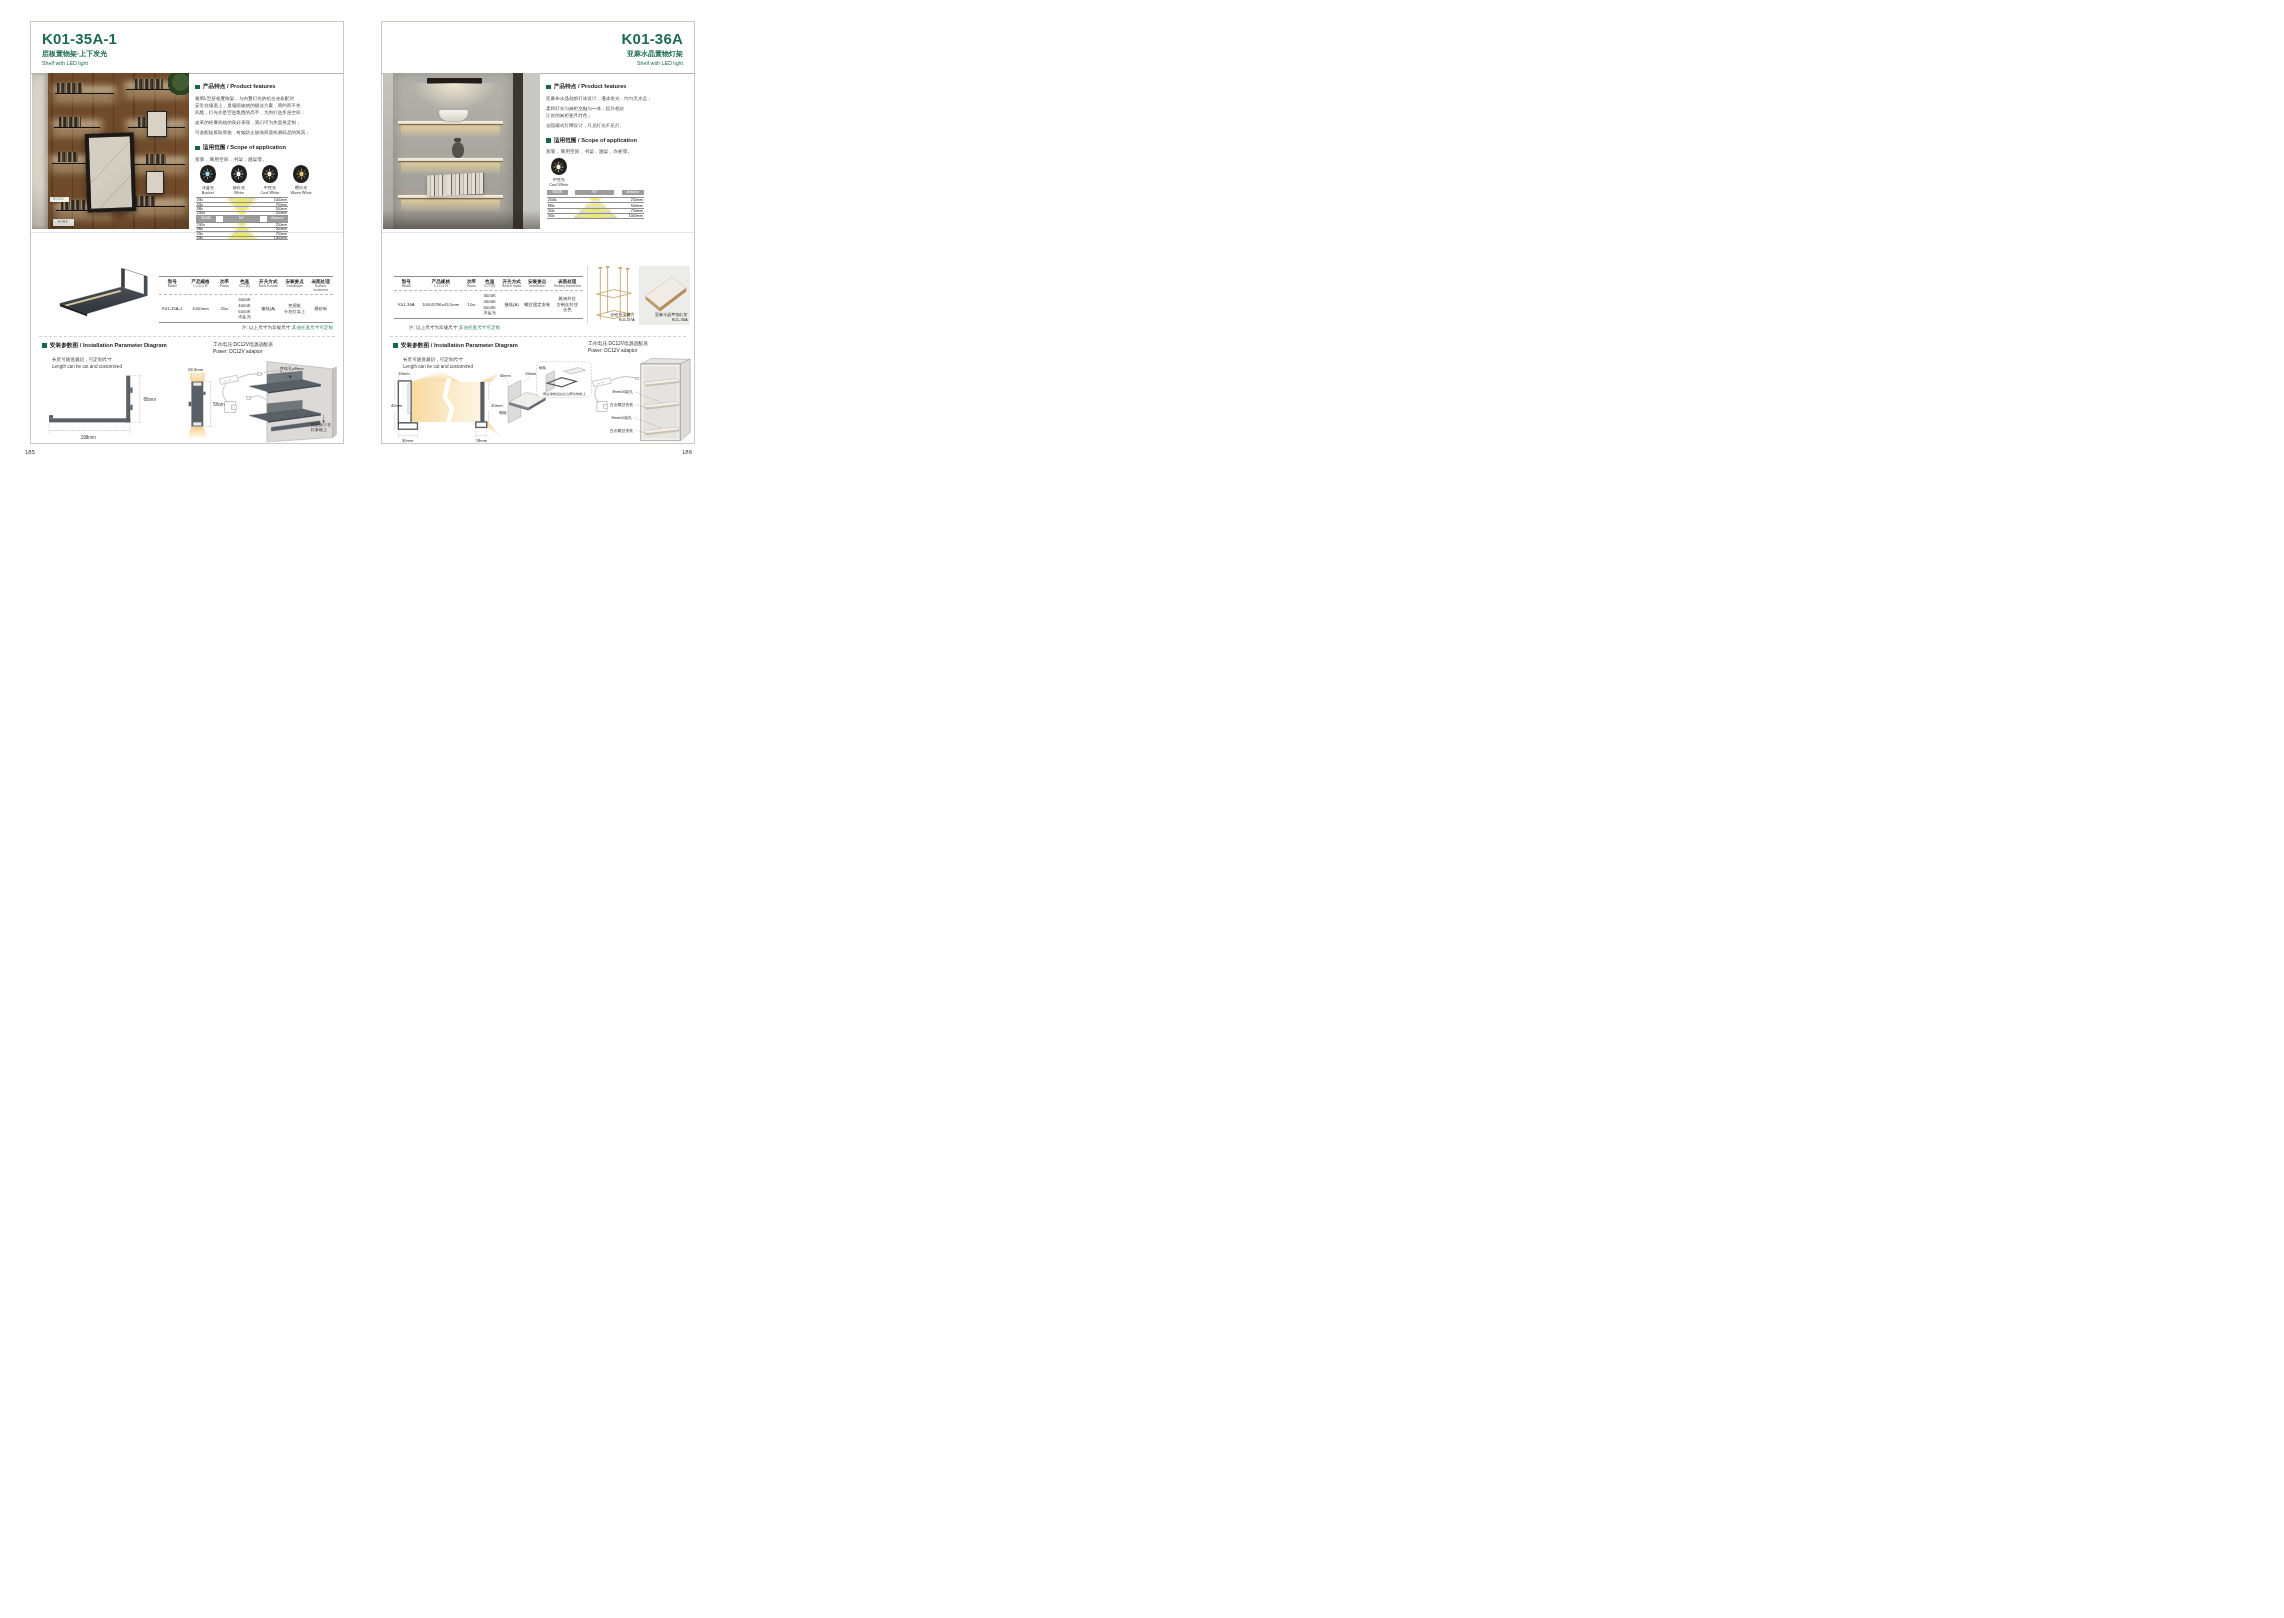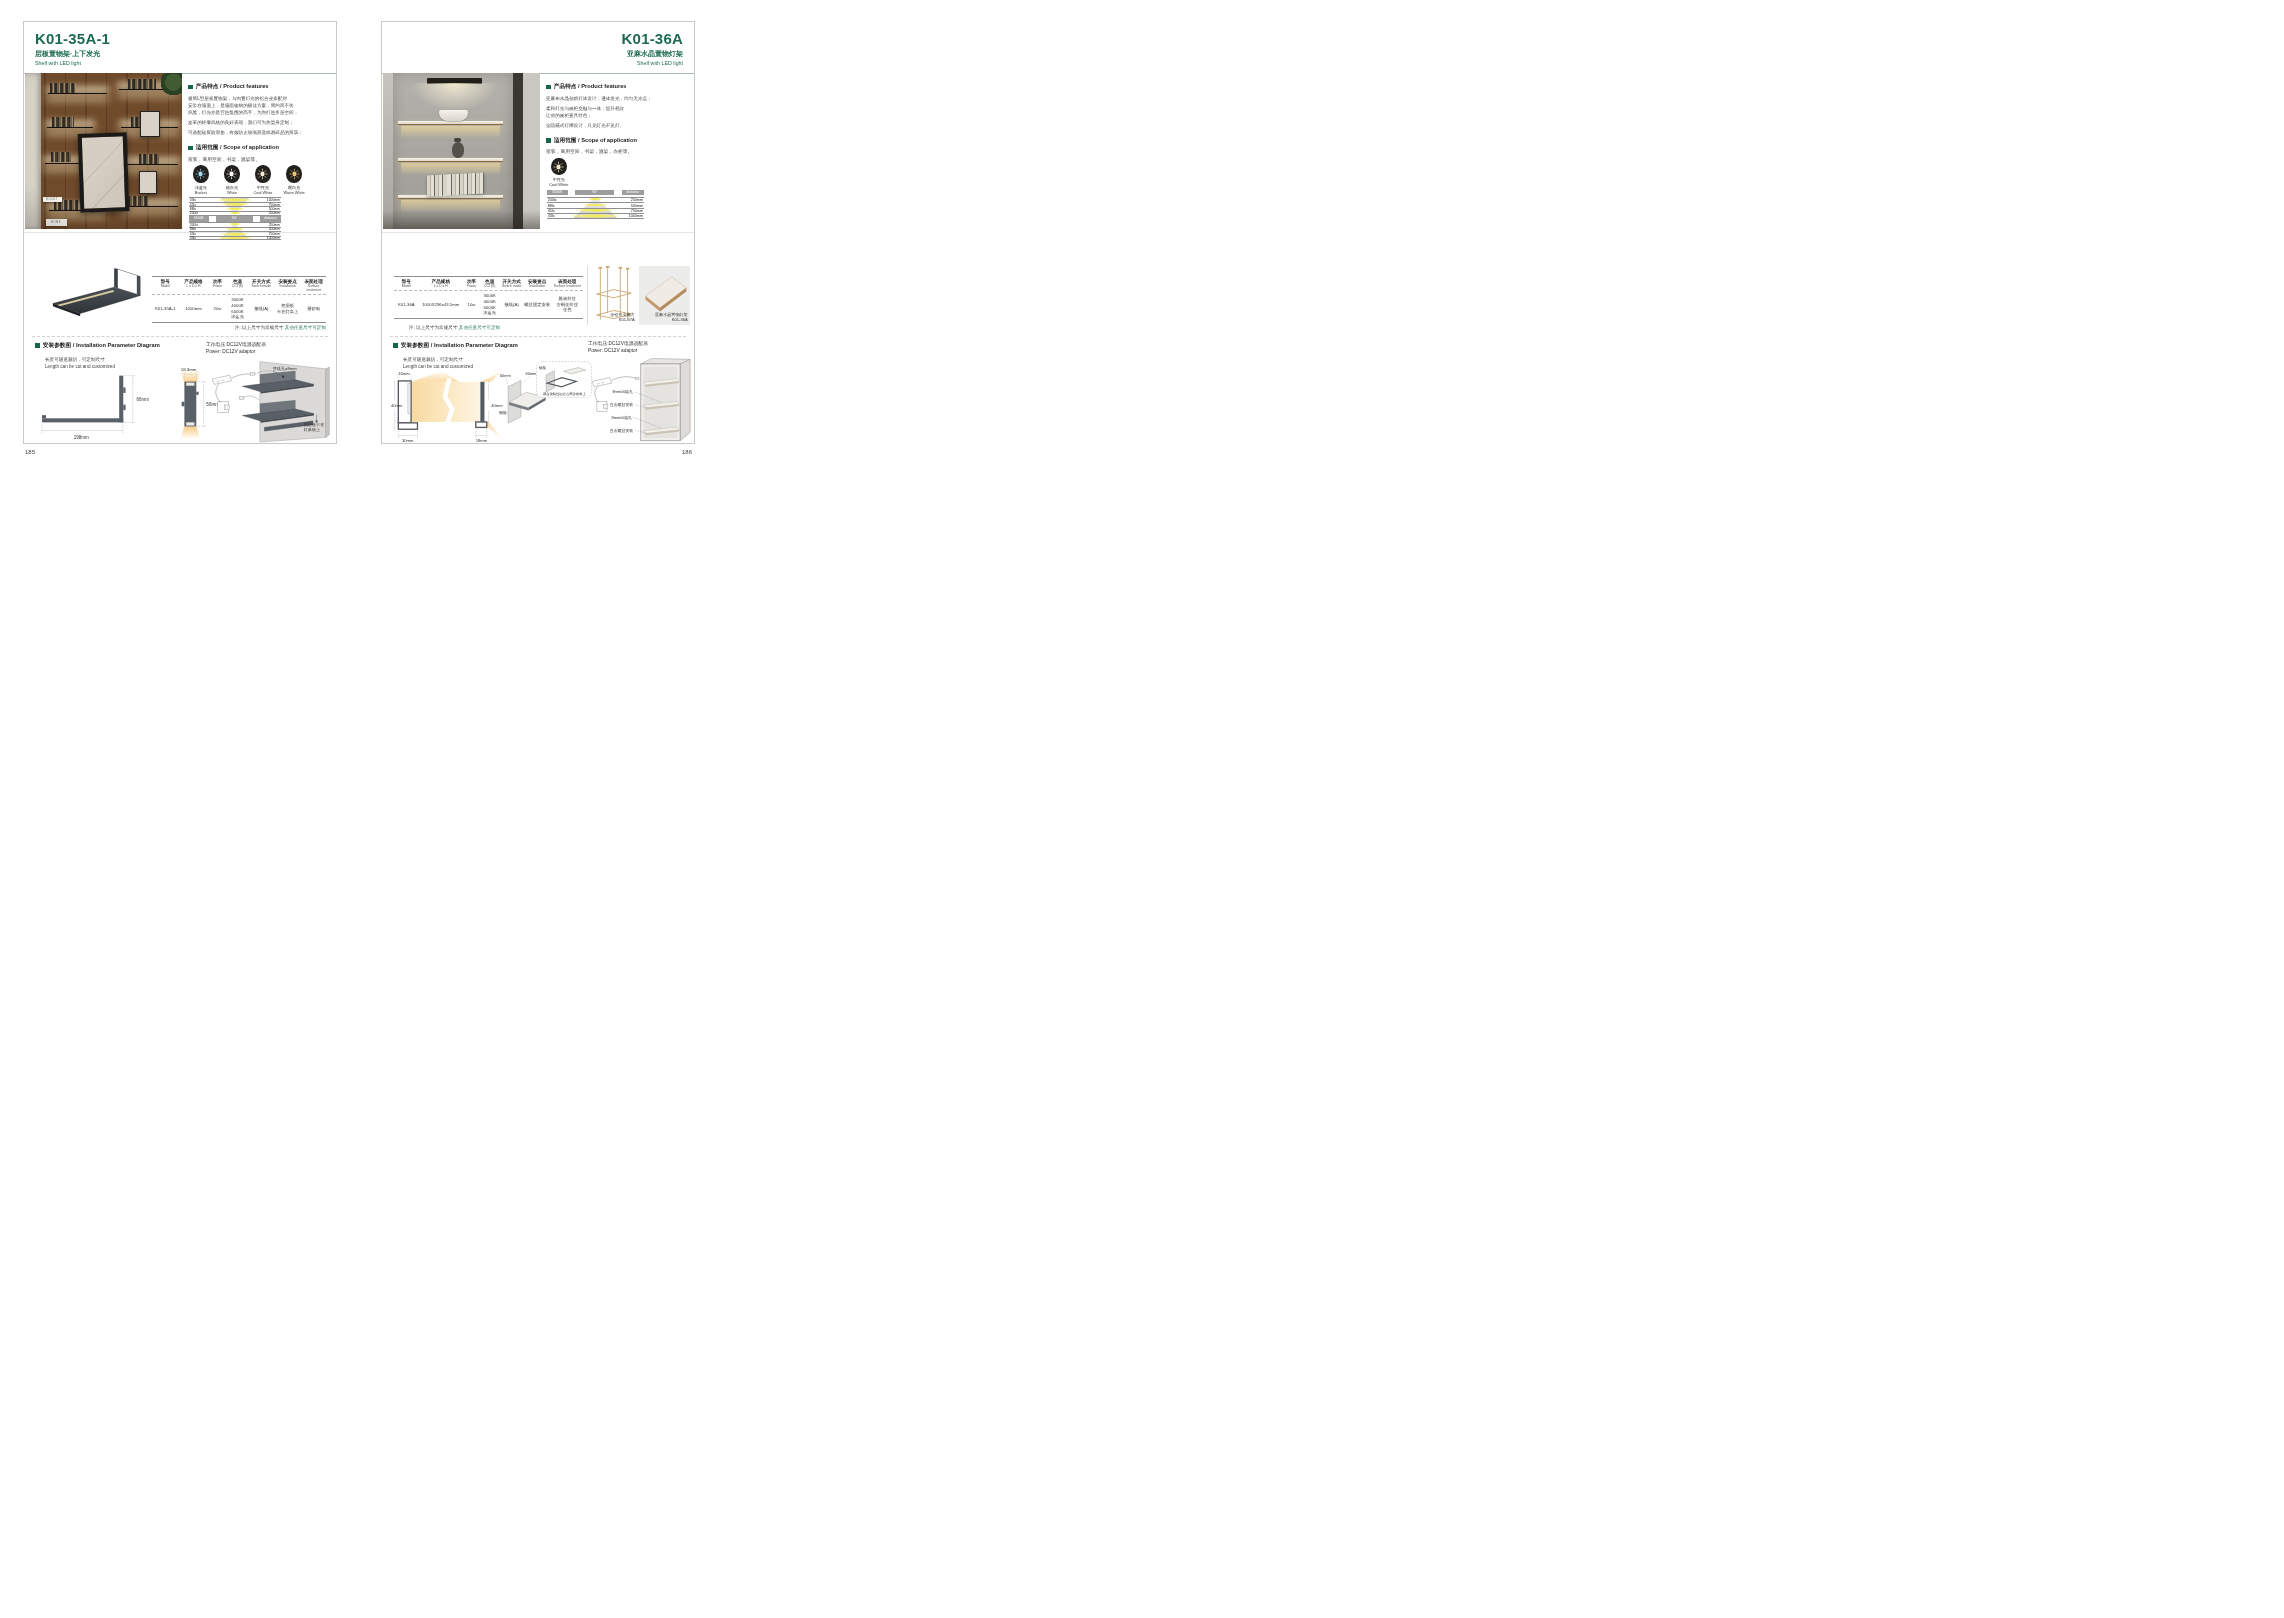--- a/index.html
+++ b/index.html
@@ -1,19 +1,19 @@
 <!DOCTYPE html>
 <html style="font-size:7.3px"><head>
 <meta charset="utf-8">
 <style>
   *{margin:0;padding:0;box-sizing:border-box;}
   body{font-family:"Liberation Sans","DejaVu Sans",sans-serif;background:#fff;color:#333;}
   .canvas{position:relative;width:716px;height:467px;background:#fff;overflow:hidden;}
   .page{position:absolute;top:20.6px;width:314px;height:423px;background:#fff;border:0.5px solid #c3cdc4;}
-  #pageL{left:23px;} #pageR{left:381px;}
+  #pageL{left:30px;} #pageR{left:381px;}
   .pg-num{position:absolute;top:449px;font-size:6px;color:#444;}
   #numL{left:25px;} #numR{right:24px;}
 
   .pg-header{position:absolute;top:9px;left:11px;}
   #pageR .pg-header{left:auto;right:11px;text-align:right;}
   .model{font-size:15px;font-weight:bold;color:#1d6b50;letter-spacing:0.2px;line-height:1.05;}
   .sub-cn{font-size:7px;font-weight:bold;color:#1d6b50;margin-top:2.7px;}
   .sub-en{font-size:5.3px;color:#1d6b50;margin-top:1.4px;}
   .topline{position:absolute;left:0;right:0;top:51px;border-top:0.5px solid #a8b8ad;}
   .sep1{position:absolute;left:0;right:0;top:210px;border-top:0.5px solid #e3e7e3;}

